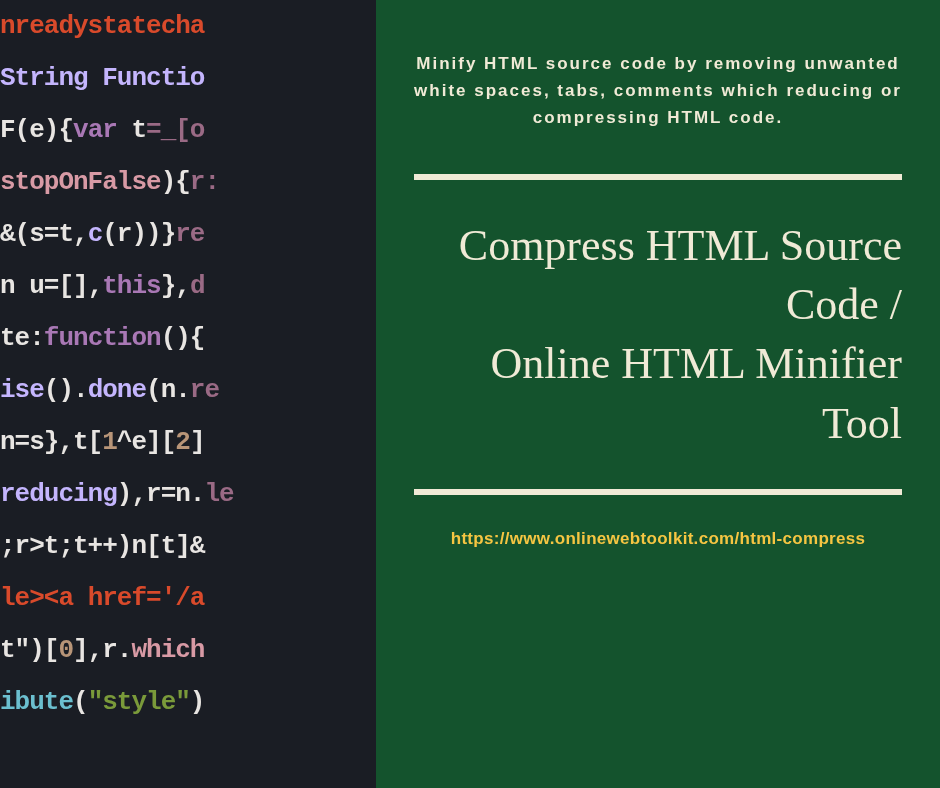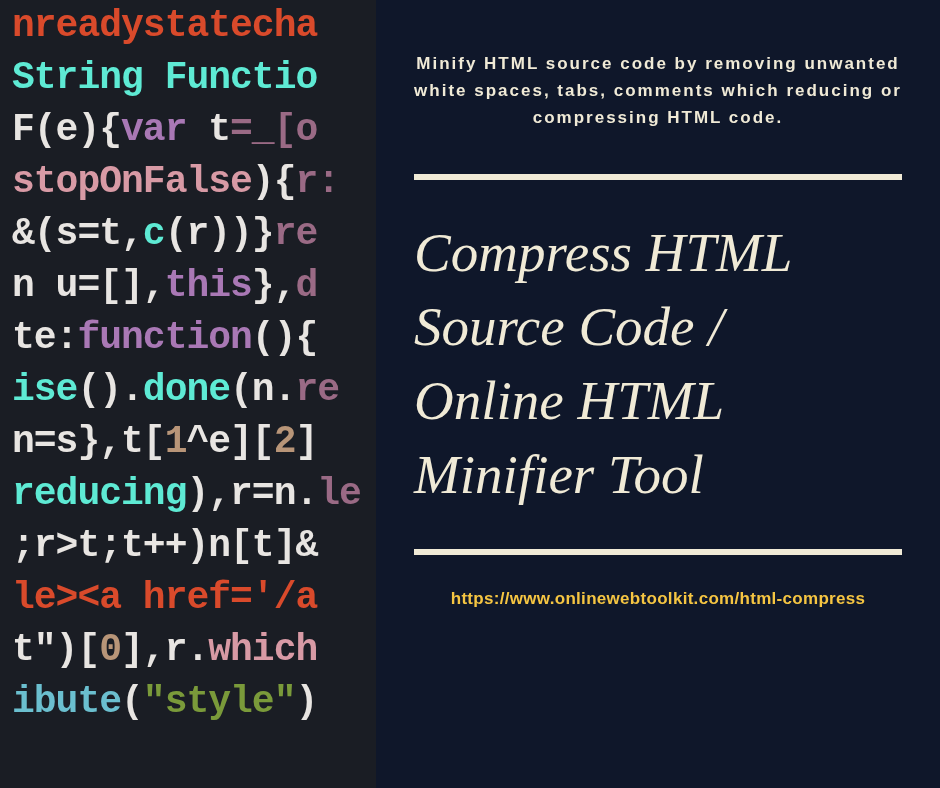--- a/index.html
+++ b/index.html
@@ -12,41 +12,40 @@
 }
 .code-panel {
   width: 376px;
   height: 788px;
   background: #1a1d24;
   overflow: hidden;
   position: relative;
 }
 .code-line {
   font-family: 'Courier New', monospace;
-  font-size: 38px;
+  font-size: 26px;
   font-weight: bold;
   line-height: 52px;
   white-space: nowrap;
   letter-spacing: -1px;
-  padding-left: 12px;
 }
 .c-orange { color: #d94a2b; }
-.c-blue { color: #5eead4; }
+.c-blue { color: #c4b5fd; }
 .c-white { color: #e8e5e2; }
 .c-purple { color: #a978b5; text-align: center; }
 .c-plum { color: #9a6a85; }
 .c-pink { color: #d89aa5; }
 .c-red { color: #c23b3b; }
 .c-tan { color: #b89578; }
 .c-teal { color: #6bbfcf; }
 .c-green { color: #7a9a3a; }
 .text-panel {
   width: 564px;
   height: 788px;
-  background: #0f172a;
+  background: #14532d;
   padding: 50px 38px 30px 38px;
   display: flex;
   flex-direction: column;
   align-items: center;
 }
 .subtitle {
   color: #f0ead6;
   font-family: Arial, sans-serif;
   font-weight: bold;
   font-size: 17px;
@@ -56,26 +55,25 @@
   margin-bottom: 42px;
 }
 .divider {
   width: 488px;
   height: 6px;
   background: #f0ead6;
 }
 .title {
   color: #f0ead6;
   font-family: Georgia, serif;
-  font-size: 55px;
+  font-size: 44px;
   font-weight: normal;
-  text-align: left;
+  text-align: right;
   line-height: 1.35;
   margin: 36px 0 36px 0;
-  font-style: italic;
 }
 .url {
   color: #f5c542;
   font-family: Arial, sans-serif;
   font-weight: bold;
   font-size: 17px;
   text-align: center;
   margin-top: 34px;
   letter-spacing: 0.3px;
 }

